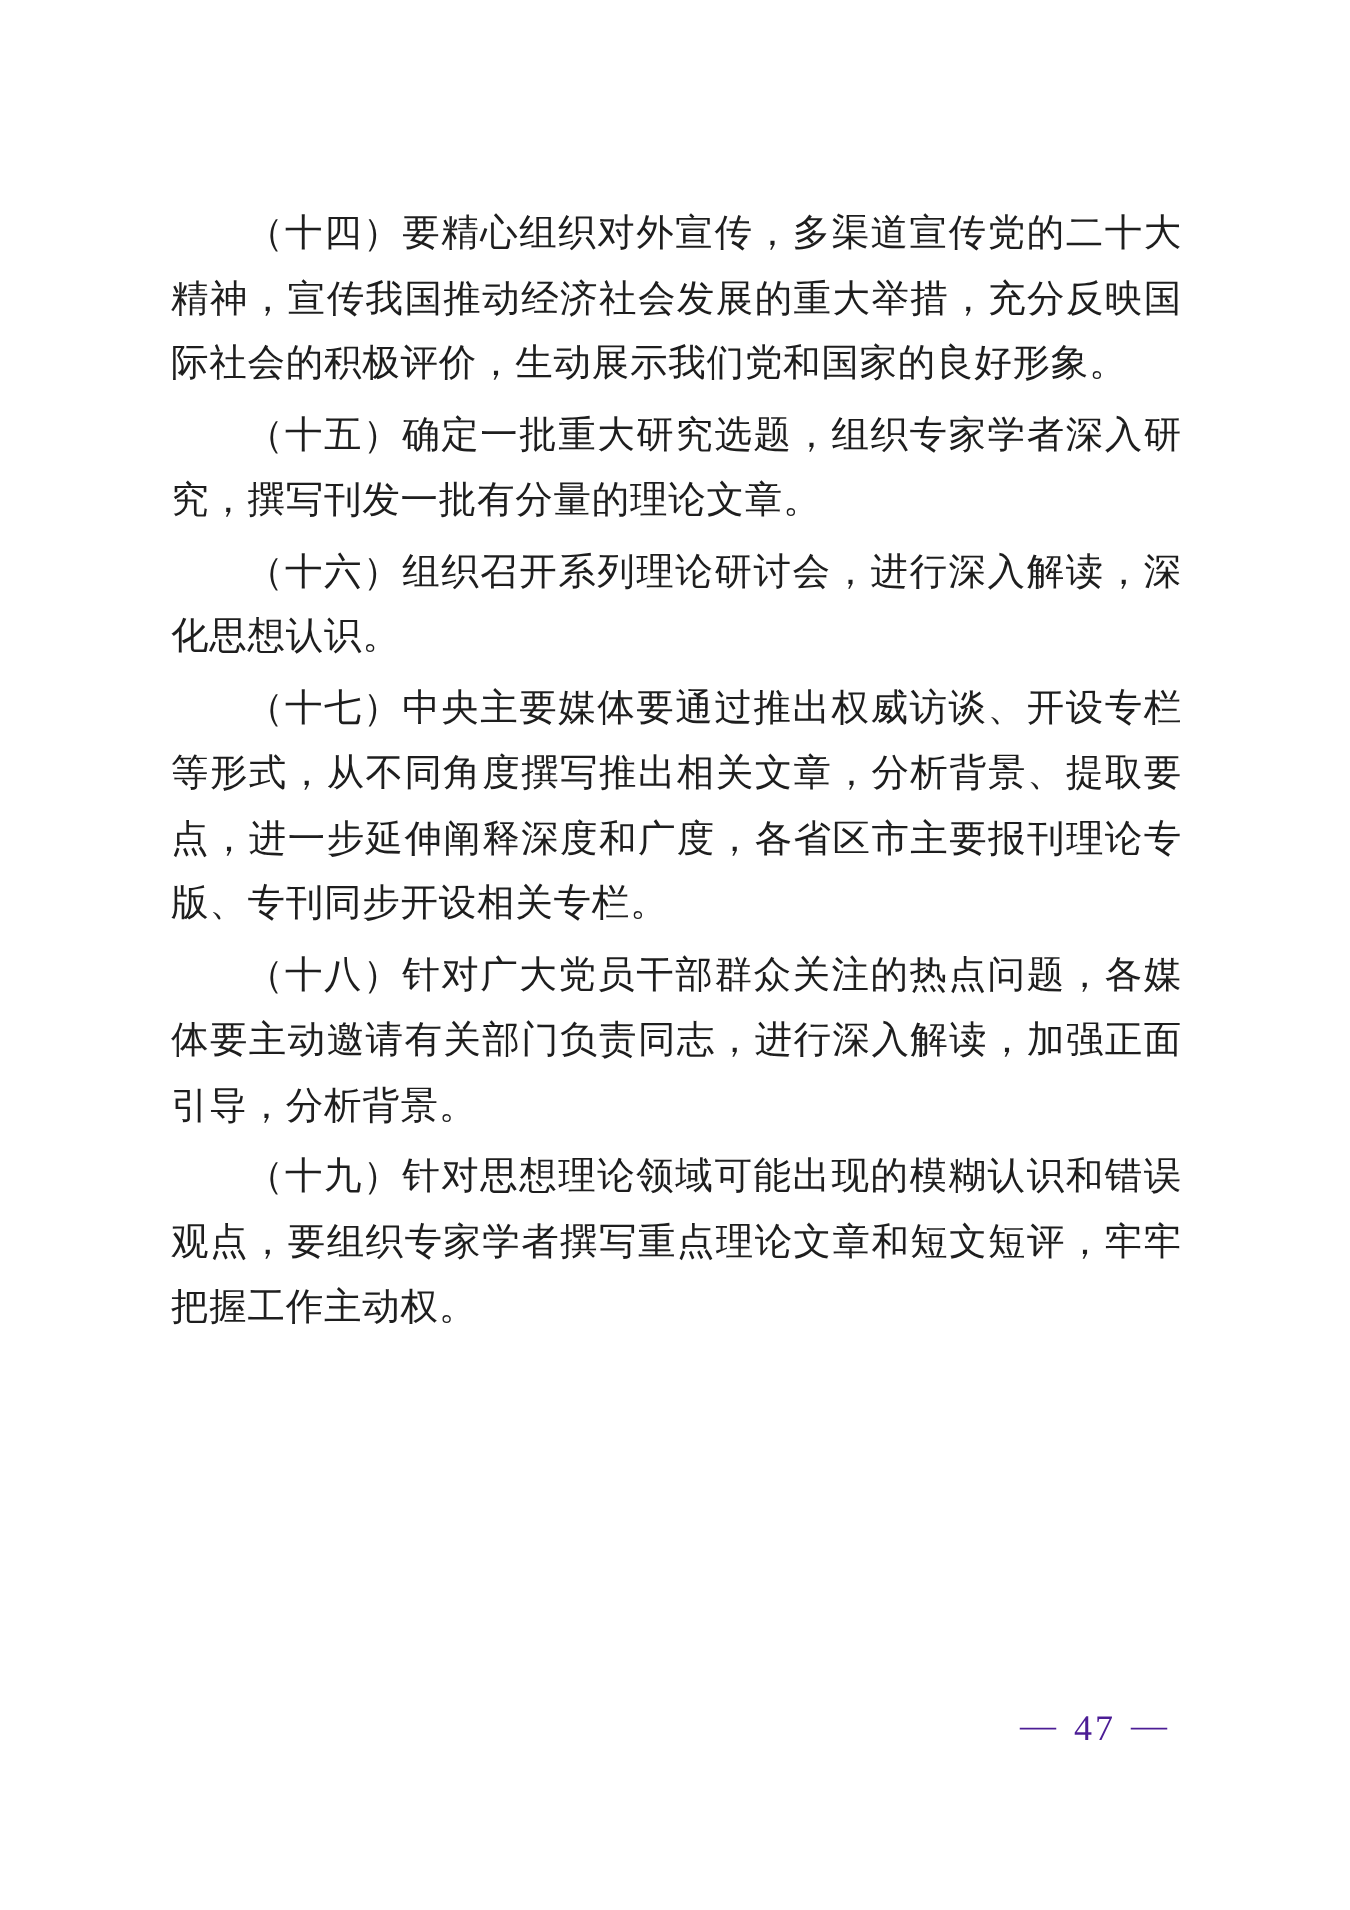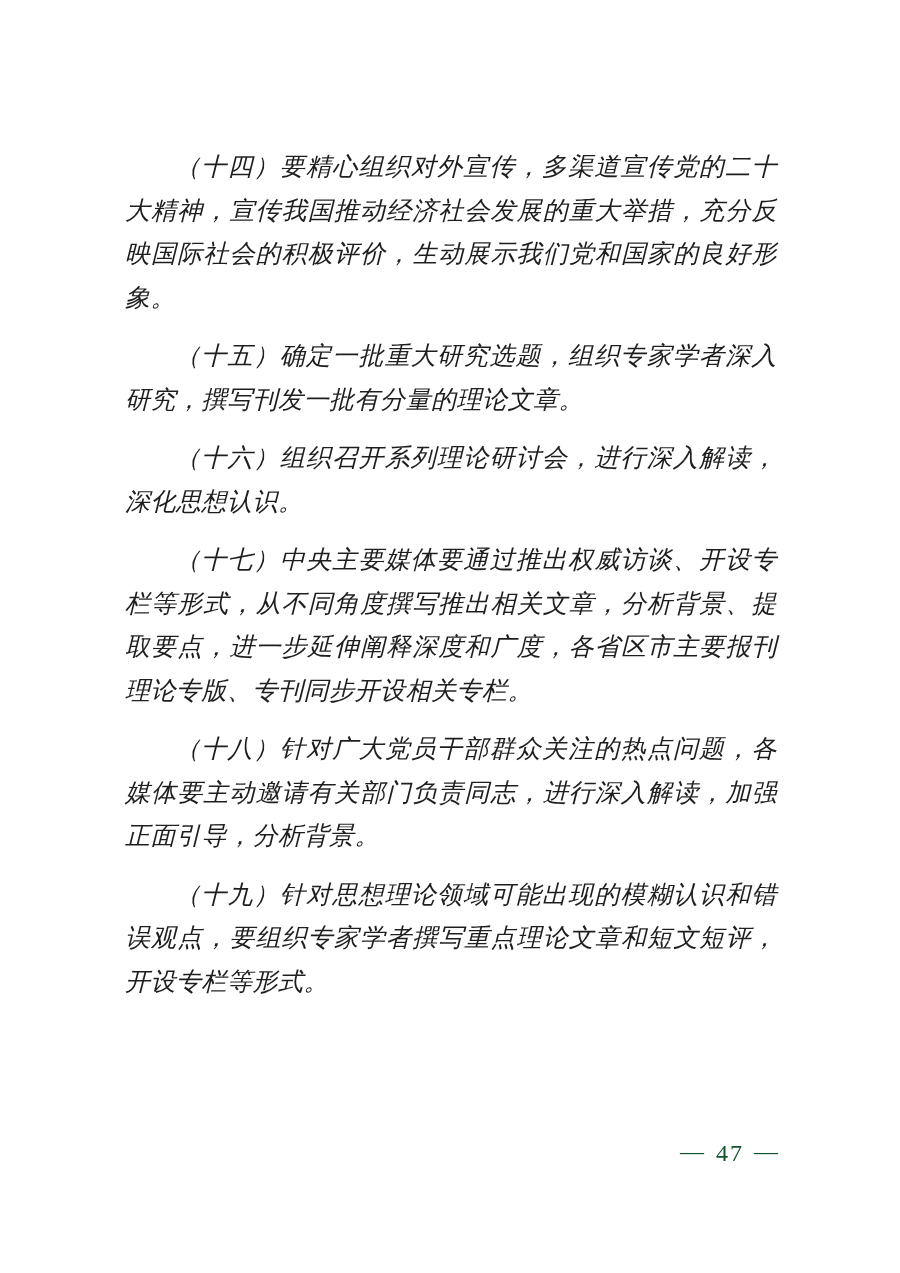--- a/index.html
+++ b/index.html
@@ -22,51 +22,50 @@
     left: 110px;
     top: 130px;
     width: 682px;
     font-size: 25px;
     line-height: 43.5px;
     text-align: justify;
     text-justify: inter-ideograph;
     letter-spacing: 0.5px;
   }
   .content p {
-    margin: 15px;
+    margin: 4px;
     padding: 0;
     text-indent: 2em;
-    font-style: italic;
   }
   .footer {
     position: absolute;
     left: 640px;
     top: 1140px;
     width: 180px;
     text-align: center;
     font-size: 24px;
-    color: #14532d;
+    color: #4c1d95;
     letter-spacing: 2px;
     white-space: nowrap;
   }
   .footer .dash {
     display: inline-block;
     margin: 0 10px;
     transform: translateY(-2px);
   }
 </style>
 </head>
 <body>
 
 <div class="page">
   <div class="content">
     <p>（十四）要精心组织对外宣传，多渠道宣传党的二十大精神，宣传我国推动经济社会发展的重大举措，充分反映国际社会的积极评价，生动展示我们党和国家的良好形象。</p>
     <p>（十五）确定一批重大研究选题，组织专家学者深入研究，撰写刊发一批有分量的理论文章。</p>
     <p>（十六）组织召开系列理论研讨会，进行深入解读，深化思想认识。</p>
     <p>（十七）中央主要媒体要通过推出权威访谈、开设专栏等形式，从不同角度撰写推出相关文章，分析背景、提取要点，进一步延伸阐释深度和广度，各省区市主要报刊理论专版、专刊同步开设相关专栏。</p>
     <p>（十八）针对广大党员干部群众关注的热点问题，各媒体要主动邀请有关部门负责同志，进行深入解读，加强正面引导，分析背景。</p>
-    <p>（十九）针对思想理论领域可能出现的模糊认识和错误观点，要组织专家学者撰写重点理论文章和短文短评，开设专栏等形式。</p>
+    <p>（十九）针对思想理论领域可能出现的模糊认识和错误观点，要组织专家学者撰写重点理论文章和短文短评，牢牢把握工作主动权。</p>
   </div>
 
   <div class="footer">
     <span class="dash">—</span><span>47</span><span class="dash">—</span>
   </div>
 </div>
 
 </body></html>

